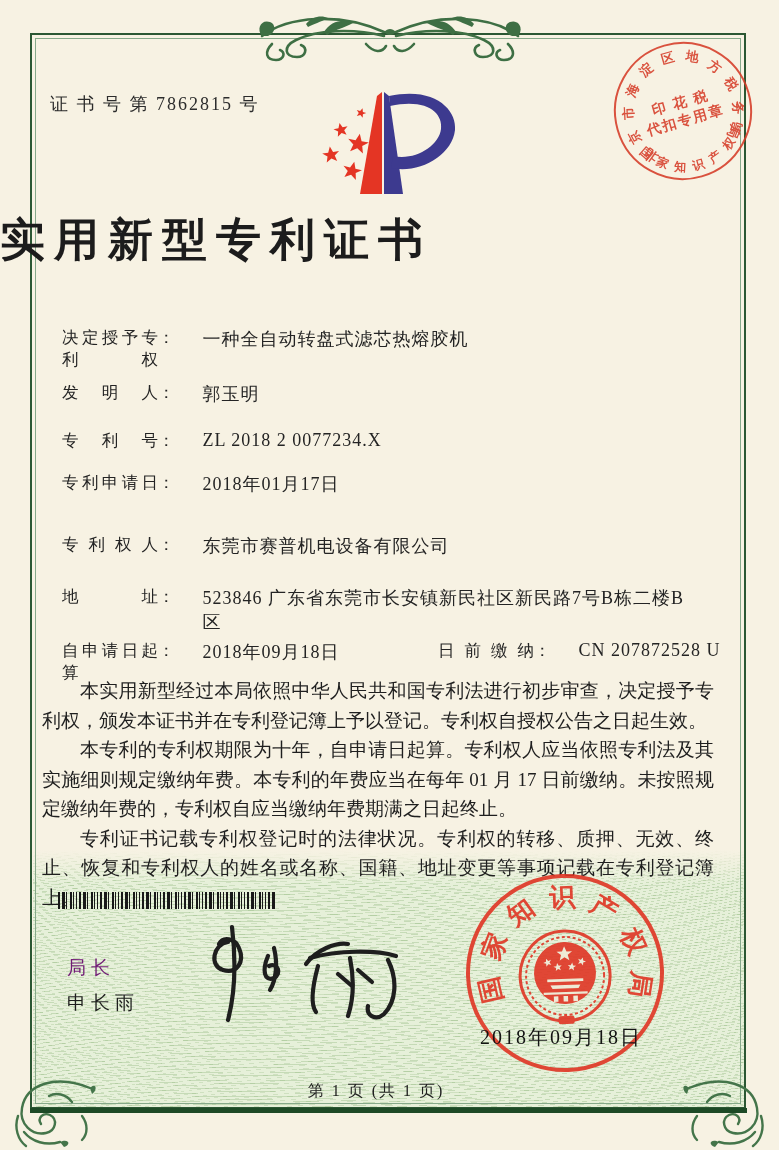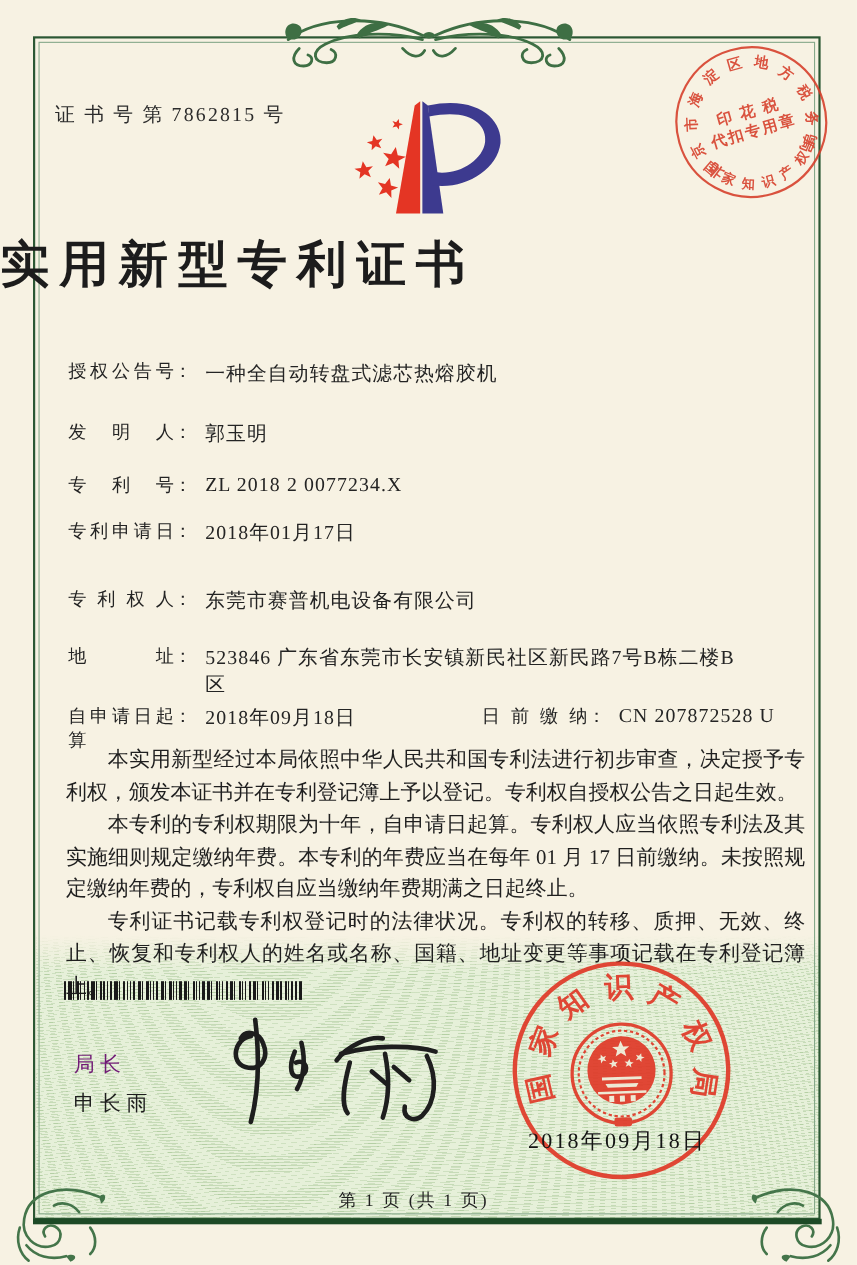--- a/index.html
+++ b/index.html
@@ -54,26 +54,26 @@
   .tax-stamp .center{
     position:absolute;left:0;right:0;top:54px;text-align:center;line-height:18px;font-size:14px;letter-spacing:2px;
   }
   
   .row{position:absolute;left:62px;font-size:18px;z-index:4;color:#242424;}
   .flabel{
     display:inline-block;width:96px;font-size:16.5px;
     text-align:justify;text-align-last:justify;vertical-align:top;
   }
   .colon{display:inline-block;font-size:16.5px;vertical-align:top;margin-right:12px;}
-  .fvalue{letter-spacing:1px;vertical-align:top;}
+  .fvalue{letter-spacing:1px;vertical-align:top;margin-left:16px;}
   .addr .fvalue{display:inline-block;width:495px;line-height:24px;}
   .row .second{position:absolute;left:376px;top:0;white-space:nowrap;}
   
   .body-text{
-    position:absolute;left:60px;top:676px;width:672px;z-index:4;
+    position:absolute;left:42px;top:676px;width:672px;z-index:4;
     font-size:19px;line-height:29.5px;text-align:justify;color:#1f1f1f;
   }
   .body-text p{margin:0;text-indent:2em;}
   
   .barcode{
     position:absolute;left:58px;top:892px;width:218px;height:17px;z-index:4;
     background:repeating-linear-gradient(90deg,
       #191919 0 2px,transparent 2px 4px,#191919 4px 7px,transparent 7px 8px,
       #191919 8px 9px,transparent 9px 12px,#191919 12px 14px,transparent 14px 15px,
       #191919 15px 16px,transparent 16px 18px,#191919 18px 19px,transparent 19px 21px);
@@ -214,21 +214,21 @@
         <span style="position: absolute; left: 105.5px; top: 115.1px; transform: translate(-50%, -50%) rotate(322deg); font-size: 12px; line-height: 1;">权</span>
         <span style="position: absolute; left: 118px; top: 101.5px; transform: translate(-50%, -50%) rotate(303deg); font-size: 12px; line-height: 1;">局</span>
       </div>
     <div class="center">
       <div>印 花 税</div>
       <div>代扣专用章</div>
     </div>
   </div>
 
   <div class="row" style="top:327px">
-    <span class="flabel">授权公告号</span><span class="colon">：</span><span class="fvalue">一种全自动转盘式滤芯热熔胶机</span>
+    <span class="flabel">决定授予专利权</span><span class="colon">：</span><span class="fvalue">一种全自动转盘式滤芯热熔胶机</span>
   </div>
   <div class="row" style="top:382px">
     <span class="flabel">发明人</span><span class="colon">：</span><span class="fvalue">郭玉明</span>
   </div>
   <div class="row" style="top:430px">
     <span class="flabel">专利号</span><span class="colon">：</span><span class="fvalue">ZL 2018 2 0077234.X</span>
   </div>
   <div class="row" style="top:472px">
     <span class="flabel">专利申请日</span><span class="colon">：</span><span class="fvalue">2018年01月17日</span>
   </div>

